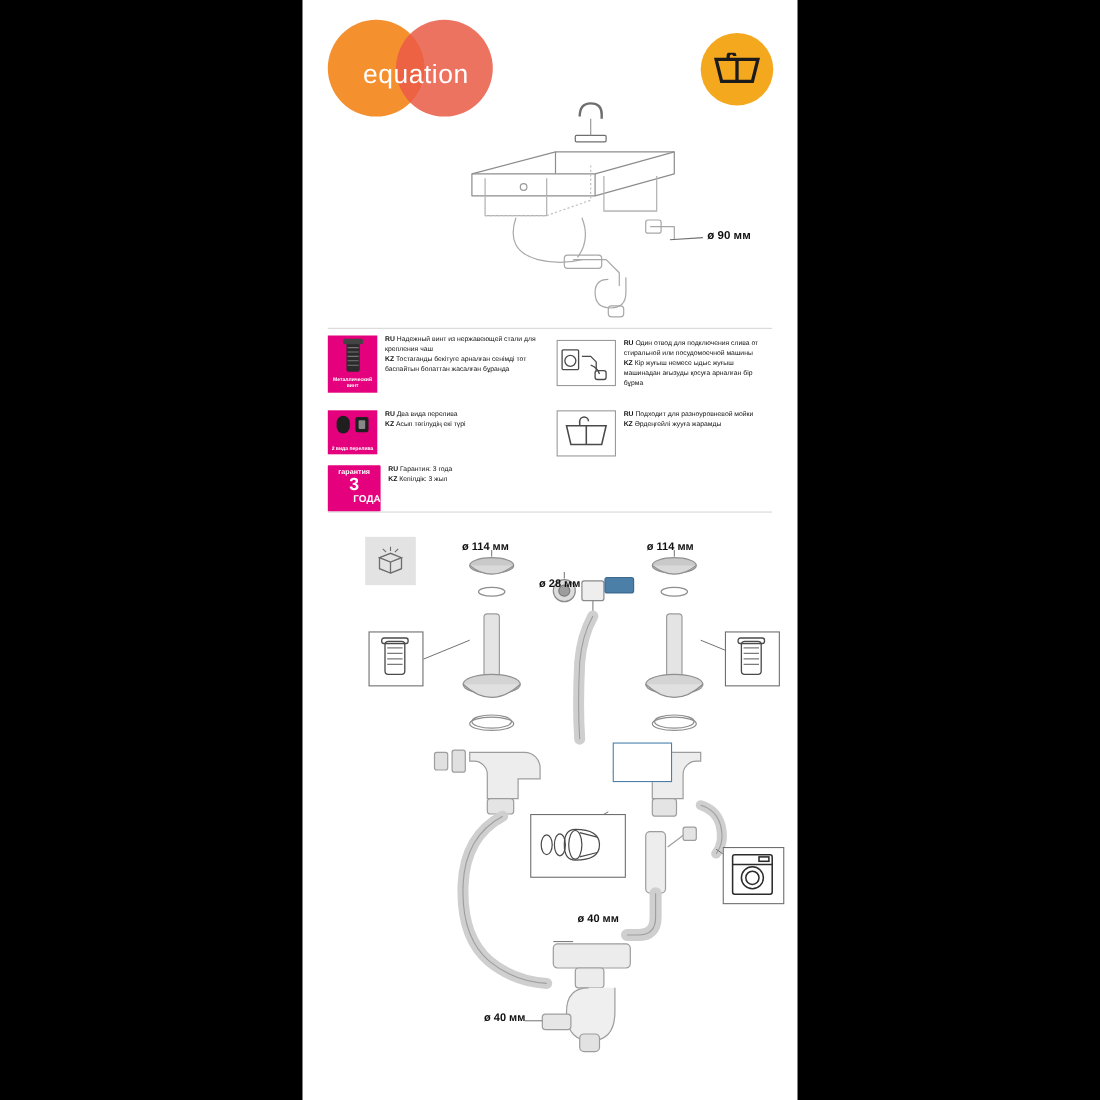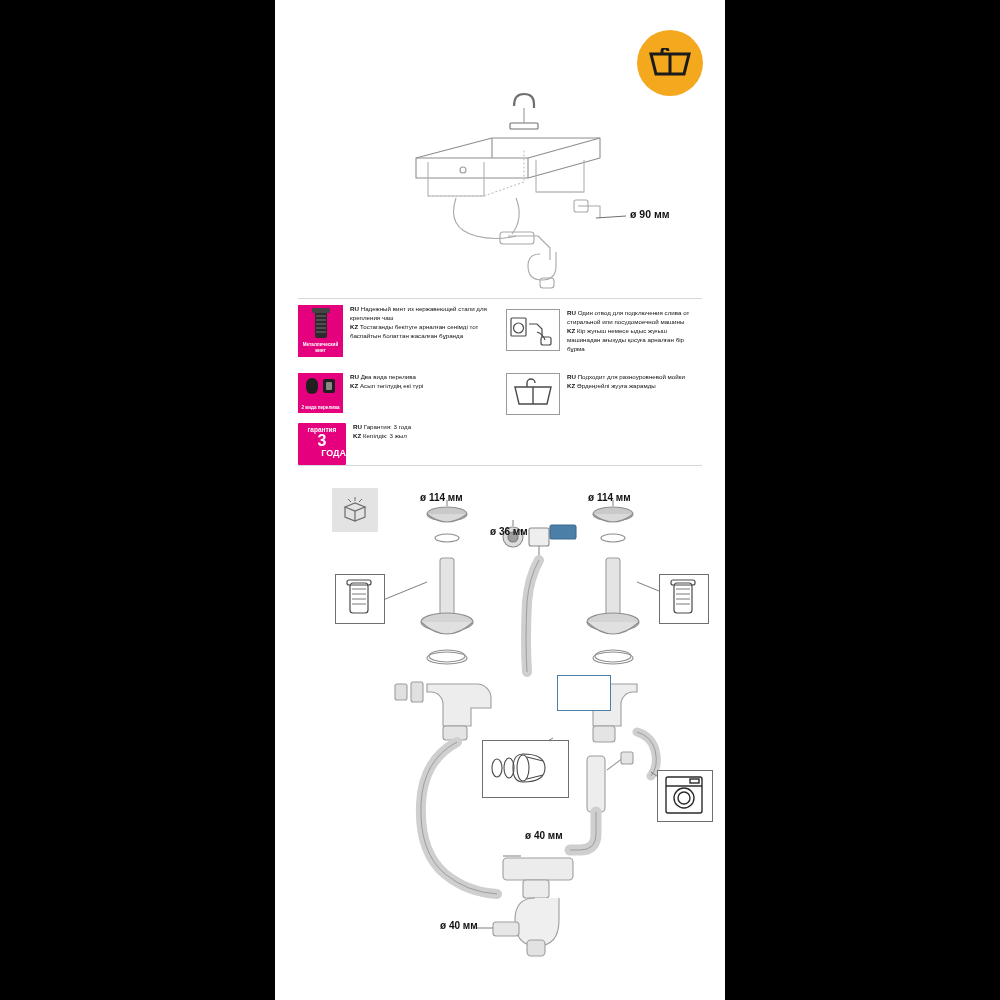--- a/index.html
+++ b/index.html
@@ -20,21 +20,21 @@
   .logo .c2{position:absolute;left:62px;top:0;width:88px;height:88px;border-radius:50%;background:#ea5b45;opacity:.85;}
   .logo .word{
     position:absolute;left:0;top:36px;width:160px;text-align:center;
     font-size:24px;color:#ffffff;letter-spacing:.5px;font-weight:400;
   }
   .badge-round{
     position:absolute;right:22px;top:30px;width:66px;height:66px;border-radius:50%;
     background:#f4a81d;display:flex;align-items:center;justify-content:center;
   }
   
-  .hero{position:absolute;left:3px;top:10px;width:450px;height:280px;}
+  .hero{position:absolute;left:16px;top:10px;width:450px;height:280px;}
   .hero svg{position:absolute;left:0;top:0;}
   .dim-hero{
     position:absolute;left:352px;top:198px;font-size:10.5px;font-weight:bold;color:#111;
   }
   
   .rule{position:absolute;left:23px;width:404px;height:1px;background:#d8d8d8;}
   
   .features{position:absolute;left:23px;top:305px;width:404px;height:150px;}
   .feat{position:absolute;display:flex;}
   .feat .thumb{flex:0 0 auto;}
@@ -68,20 +68,25 @@
     display:flex;align-items:center;justify-content:center;
   }
   .dim{position:absolute;font-size:10px;font-weight:bold;color:#111;white-space:nowrap;}
   .callout{position:absolute;border:1px solid #6f6f6f;background:#fff;}
 </style>
 </head>
 <body>
 
 <div class="page">
 
+  <div class="logo">
+    <div class="c1"></div>
+    <div class="c2"></div>
+    <div class="word">equation</div>
+  </div>
 
   <div class="badge-round">
     <svg width="44" height="30" viewBox="0 0 44 30">
       <path d="M3 6 H41 L36 26 H8 Z" fill="none" stroke="#1b1b1b" stroke-width="3"></path>
       <line x1="22" y1="6" x2="22" y2="26" stroke="#1b1b1b" stroke-width="3"></line>
       <path d="M14 6 V3 a3 3 0 0 1 6 0" fill="none" stroke="#1b1b1b" stroke-width="3"></path>
     </svg>
   </div>
 
   <div class="hero">
@@ -229,21 +234,21 @@
           <path d="M5 12 V22 L15 26 V16"></path>
           <path d="M25 12 V22 L15 26"></path>
           <path d="M15 6 v-4 M11 7 l-3 -3 M19 7 l3 -3" stroke-width="1"></path>
         </g>
       </svg>
     </div>
 
     
     <div class="dim" style="left:113px;top:22px">ø 114 мм</div>
     <div class="dim" style="left:281px;top:22px">ø 114 мм</div>
-    <div class="dim" style="left:183px;top:56px">ø 36 мм</div>
+    <div class="dim" style="left:183px;top:56px">ø 28 мм</div>
     <div class="dim" style="left:218px;top:360px">ø 40 мм</div>
     <div class="dim" style="left:133px;top:450px">ø 40 мм</div>
 
     
     <svg width="450" height="520" viewBox="0 0 450 520">
       <g fill="none" stroke="#b5b5b5" stroke-width="1.1">
 
         <ellipse cx="140" cy="44" rx="20" ry="7" fill="#c9c9c9" stroke="#8e8e8e"></ellipse>
         <path d="M120 44 q20 16 40 0" fill="#d9d9d9" stroke="#8e8e8e"></path>
         <ellipse cx="140" cy="68" rx="12" ry="4" stroke="#8e8e8e"></ellipse>

